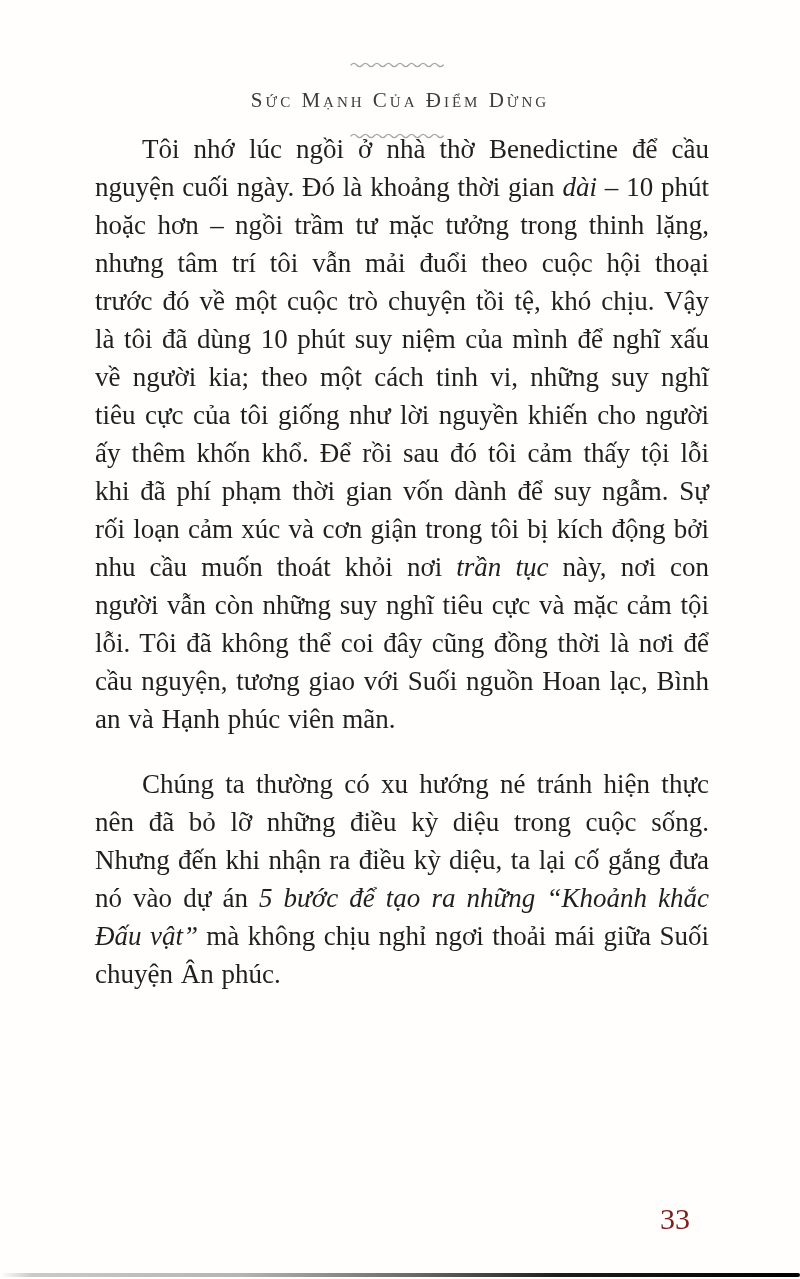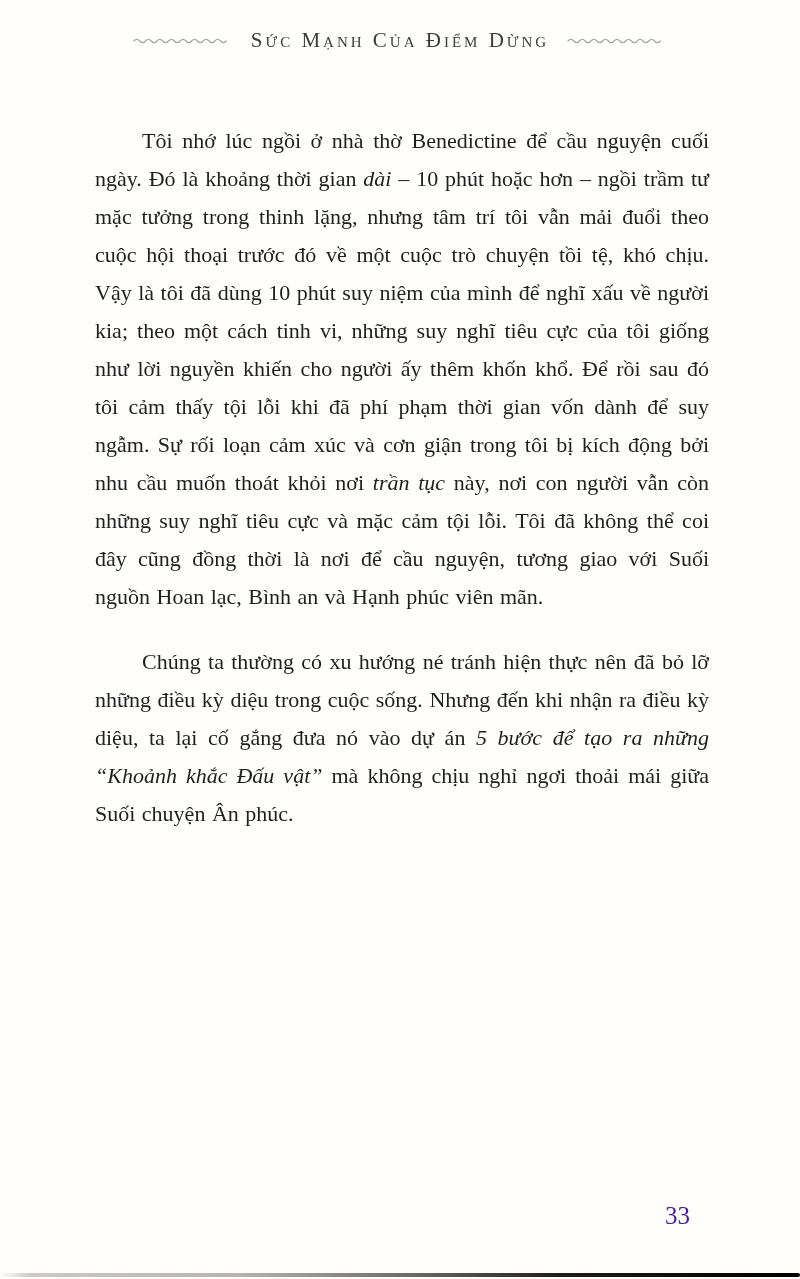--- a/index.html
+++ b/index.html
@@ -12,64 +12,65 @@
     width: 800px;
     height: 1279px;
     background: #fffefd;
     overflow: hidden;
     font-family: "Liberation Serif", "DejaVu Serif", serif;
     color: #1f1f1f;
   }
   
   .running-header {
     position: absolute;
-    top: 28px;
+    top: 60px;
     left: 0;
     width: 100%;
     display: flex;
     align-items: center;
     justify-content: center;
     gap: 18px;
+    flex-direction: column;
   }
   .running-header .title {
     font-variant: small-caps;
     font-size: 21px;
     letter-spacing: 3px;
     color: #3c3c3c;
     white-space: nowrap;
   }
   .ornament {
     flex: 0 0 auto;
     opacity: 0.75;
   }
   
   .text-block {
     position: absolute;
     top: 122px;
     left: 95px;
     width: 614px;
   }
   .paragraph {
-    font-size: 22px;
+    font-size: 27px;
     line-height: 38px;
     text-align: justify;
     text-indent: 47px;
-    margin: 0 0 27px 0;
+    margin: 8px 0 27px 0;
     word-spacing: 1px;
   }
   .paragraph em {
     font-style: italic;
   }
   
   .page-number {
     position: absolute;
     top: 1202px;
     right: 110px;
-    font-size: 25px;
-    color: #4c1d95;
+    font-size: 30px;
+    color: #7f1d1d;
   }
   
   .scan-edge {
     position: absolute;
     left: 0;
     bottom: 2px;
     height: 4px;
     width: 100%;
     background: linear-gradient(to right,
       rgba(80,80,80,0.0) 0%,

